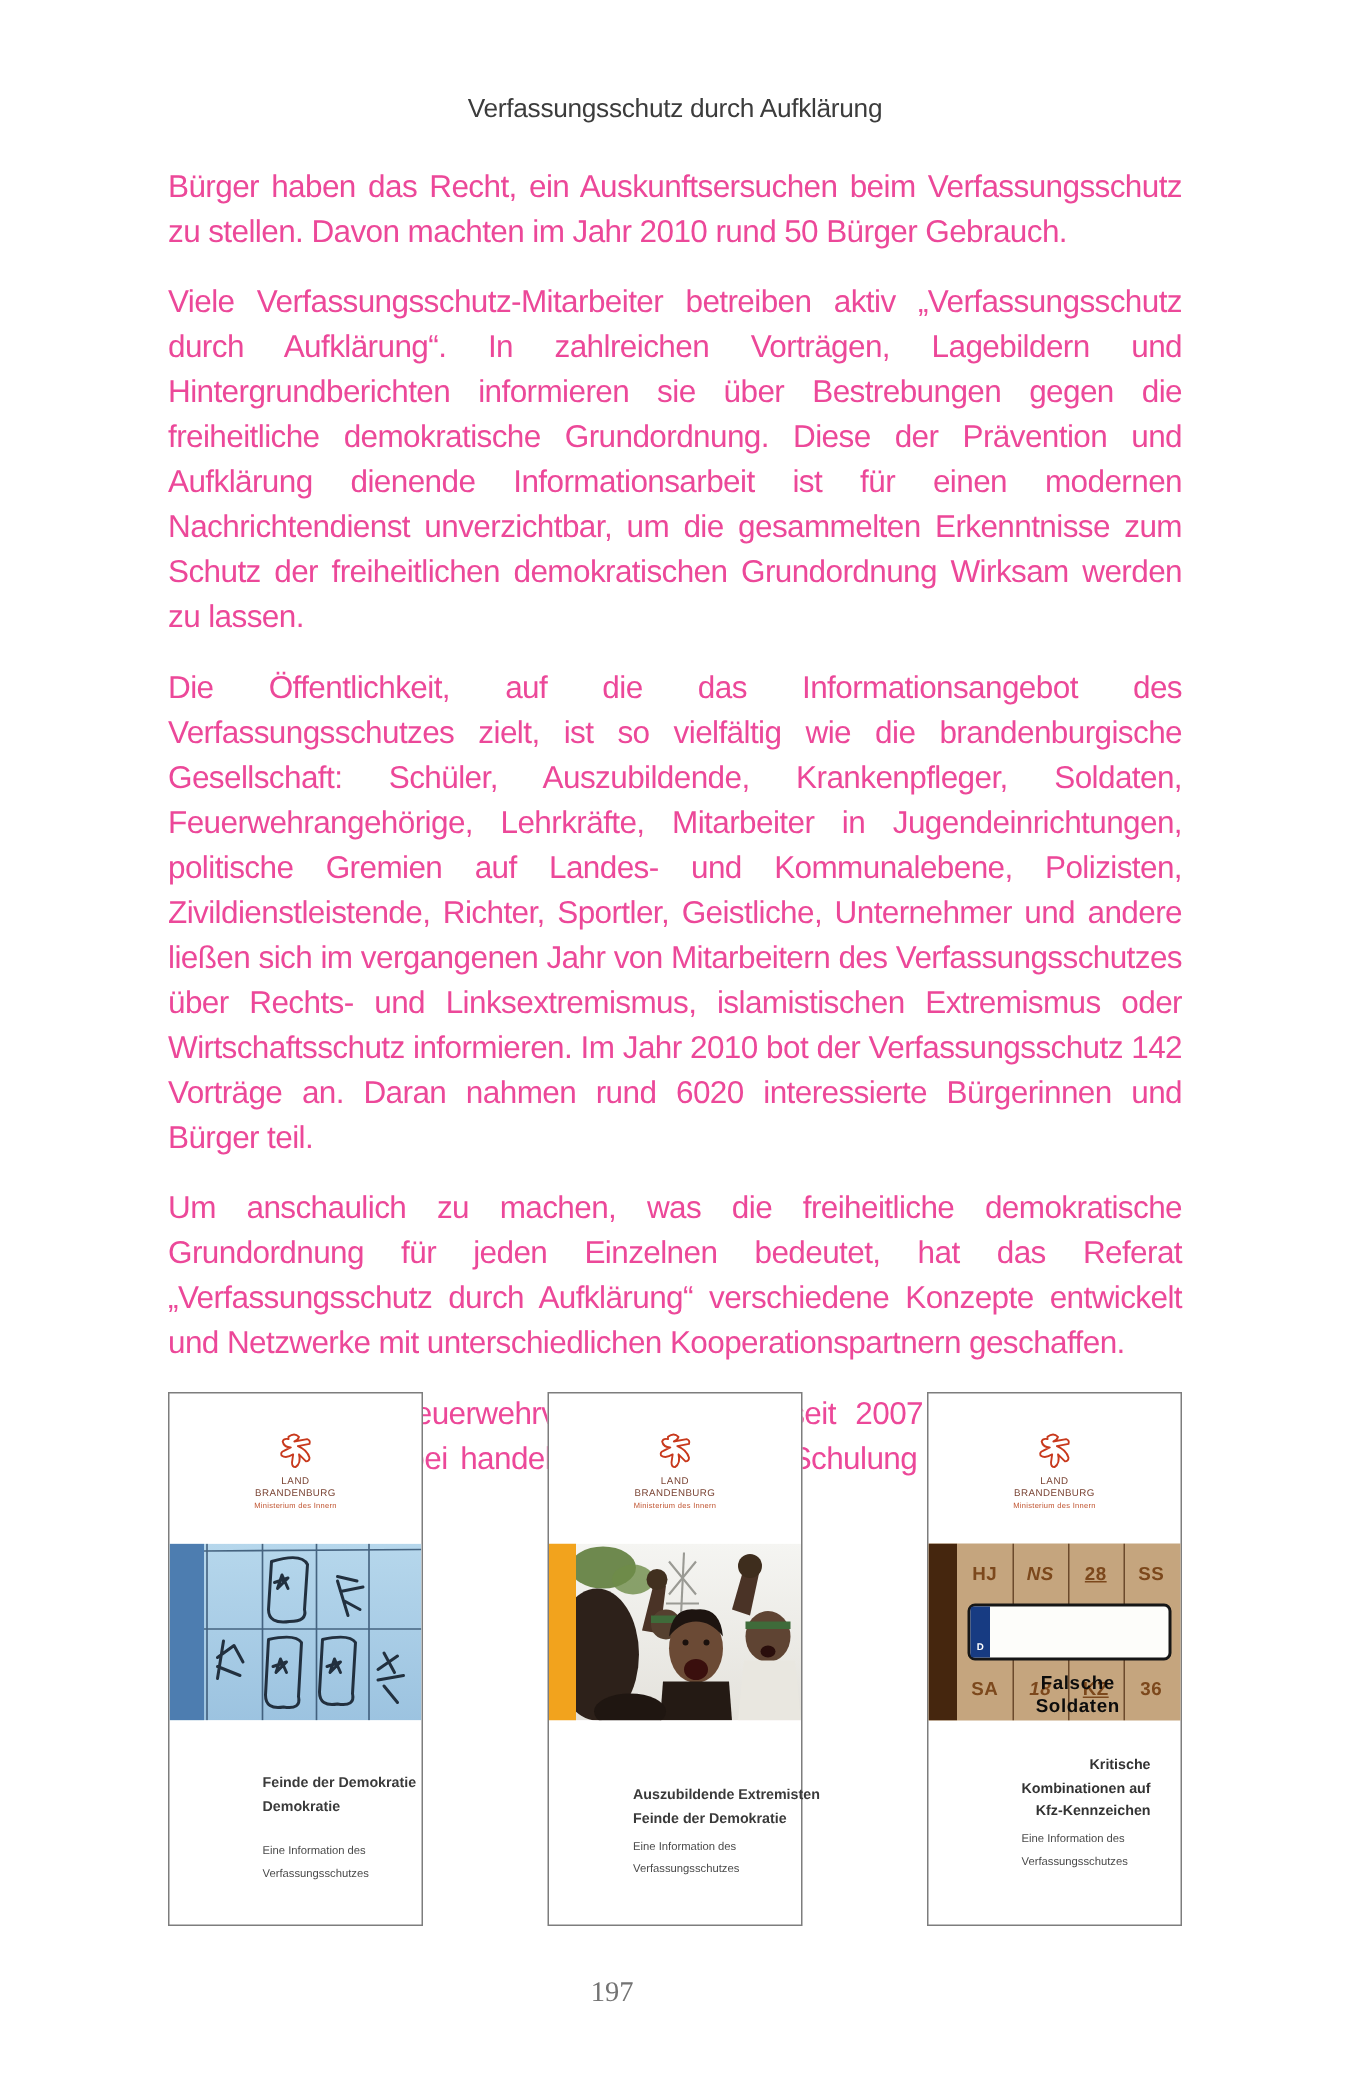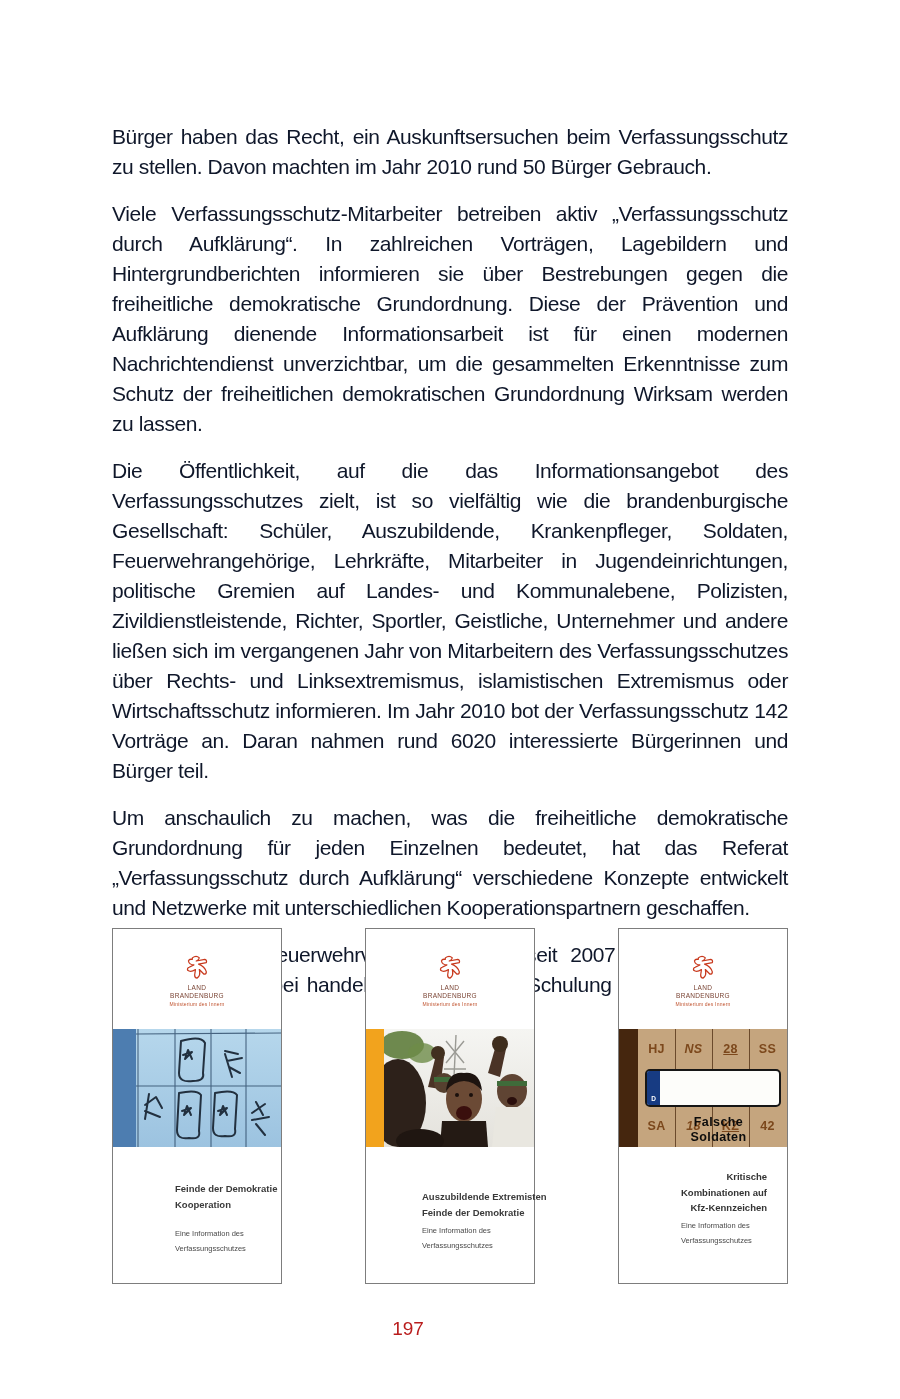--- a/index.html
+++ b/index.html
@@ -6,22 +6,22 @@
   .page{
     position:relative;width:900px;height:1399px;background:#ffffff;overflow:hidden;
     font-family:"Liberation Sans","DejaVu Sans",sans-serif;color:#2b2b2b;
   }
   .running-head{
     position:absolute;top:62px;left:0;width:900px;text-align:center;
     font-size:17.5px;color:#3c3c3c;letter-spacing:-0.2px;
   }
   .body-text{position:absolute;top:106px;left:112px;width:676px;}
   .para{
-    margin:16px 0 17px 0;font-size:21px;line-height:30px;letter-spacing:-0.4px;
-    text-align:justify;color:#0f172a;
+    margin:4px 0 17px 0;font-size:21px;line-height:30px;letter-spacing:-0.4px;
+    text-align:justify;color:#ec4899;
   }
   .para.continues{text-align-last:justify;}
   .brochure-row{
     position:absolute;top:928px;left:112px;width:676px;height:356px;
     display:flex;justify-content:space-between;
   }
   .brochure{
     position:relative;width:170px;height:356px;box-sizing:border-box;
     border:1px solid #7d7d7d;background:#ffffff;
   }
@@ -67,28 +67,29 @@
   .cover-title.bold{font-weight:700;color:#333333;}
   .cover-sub{
     position:absolute;color:#4a4a4a;font-size:7.5px;font-weight:400;
     line-height:15px;white-space:nowrap;
   }
   .t1{left:62px;top:252px;} .s1{left:62px;top:297px;}
   .t2{left:56px;top:260px;} .s2{left:56px;top:294px;}
   .t3{left:62px;top:240px;text-align:right;} .s3{left:62px;top:289px;}
   .page-number{
     position:absolute;top:1318px;left:0;width:816px;text-align:center;
-    font-size:19px;color:#b91c1c;
+    font-size:19px;color:#737373;font-family:Liberation Serif, serif;
   }
 </style>
 </head>
 <body>
 
 <div class="page">
 
+  <div class="running-head">Verfassungsschutz durch Aufklärung</div>
 
   <div class="body-text">
     <p class="para">Bürger haben das Recht, ein Auskunftsersuchen beim Verfassungsschutz zu stellen. Davon machten im Jahr 2010 rund 50 Bürger Gebrauch.</p>
     <p class="para">Viele Verfassungsschutz-Mitarbeiter betreiben aktiv „Verfassungsschutz durch Aufklärung“. In zahlreichen Vorträgen, Lagebildern und Hintergrundberichten informieren sie über Bestrebungen gegen die freiheitliche demokratische Grundordnung. Diese der Prävention und Aufklärung dienende Informationsarbeit ist für einen modernen Nachrichtendienst unverzichtbar, um die gesammelten Erkenntnisse zum Schutz der freiheitlichen demokratischen Grundordnung Wirksam werden zu lassen.</p>
     <p class="para">Die Öffentlichkeit, auf die das Informationsangebot des Verfassungsschutzes zielt, ist so vielfältig wie die brandenburgische Gesellschaft: Schüler, Auszubildende, Krankenpfleger, Soldaten, Feuerwehrangehörige, Lehrkräfte, Mitarbeiter in Jugendeinrichtungen, politische Gremien auf Landes- und Kommunalebene, Polizisten, Zivildienstleistende, Richter, Sportler, Geistliche, Unternehmer und andere ließen sich im vergangenen Jahr von Mitarbeitern des Verfassungsschutzes über Rechts- und Linksextremismus, islamistischen Extremismus oder Wirtschaftsschutz informieren. Im Jahr 2010 bot der Verfassungsschutz 142 Vorträge an. Daran nahmen rund 6020 interessierte Bürgerinnen und Bürger teil.</p>
     <p class="para">Um anschaulich zu machen, was die freiheitliche demokratische Grundordnung für jeden Einzelnen bedeutet, hat das Referat „Verfassungsschutz durch Aufklärung“ verschiedene Konzepte entwickelt und Netzwerke mit unterschiedlichen Kooperationspartnern geschaffen.</p>
     <p class="para continues">Mit dem Landesfeuerwehrverband besteht seit 2007 eine strategische Kooperation. Hierbei handelt es sich um die Schulung von Jugendwarten</p>
   </div>
 
   <div class="brochure-row">
@@ -128,21 +129,21 @@
             <path d="M66 64 Q84 60 88 66 L86 102 Q88 111 76 109 Q64 111 64 101 Z"></path>
             <path d="M69 82 l9 -3 l-7 7 l3 -9 l4 9"></path>
             <path d="M102 64 Q120 60 124 66 L122 100 Q124 109 112 107 Q100 109 100 99 Z"></path>
             <path d="M105 82 l9 -3 l-7 7 l3 -9 l4 9"></path>
             <path d="M139 84 l13 -9 m-9 -2 l7 13 m-11 5 l17 -3 m-13 7 l9 11"></path>
           </g>
         </svg>
       </div>
       <div class="cover-title t1">
         <div>Feinde der Demokratie</div>
-        <div>Kooperation</div>
+        <div>Demokratie</div>
       </div>
       <div class="cover-sub s1">
         <div>Eine Information des</div>
         <div>Verfassungsschutzes</div>
       </div>
     </div>
 
     <div class="brochure">
       <div class="logo">
         <svg width="28" height="30" viewBox="0 0 36 36">
@@ -212,21 +213,21 @@
         <div class="plate-vline v1"></div>
         <div class="plate-vline v2"></div>
         <div class="plate-vline v3"></div>
         <div class="plate-cell cr1 cc1">HJ</div>
         <div class="plate-cell cr1 cc2">NS</div>
         <div class="plate-cell cr1 cc3">28</div>
         <div class="plate-cell cr1 cc4">SS</div>
         <div class="plate-cell cr2 cc1">SA</div>
         <div class="plate-cell cr2 cc2">18</div>
         <div class="plate-cell cr2 cc3">KZ</div>
-        <div class="plate-cell cr2 cc4">42</div>
+        <div class="plate-cell cr2 cc4">36</div>
         <div class="license-plate">
           <div class="plate-euroband">
             <span>D</span>
           </div>
           <div class="plate-text">
             <div>Falsche</div>
             <div>Soldaten</div>
           </div>
         </div>
       </div>

